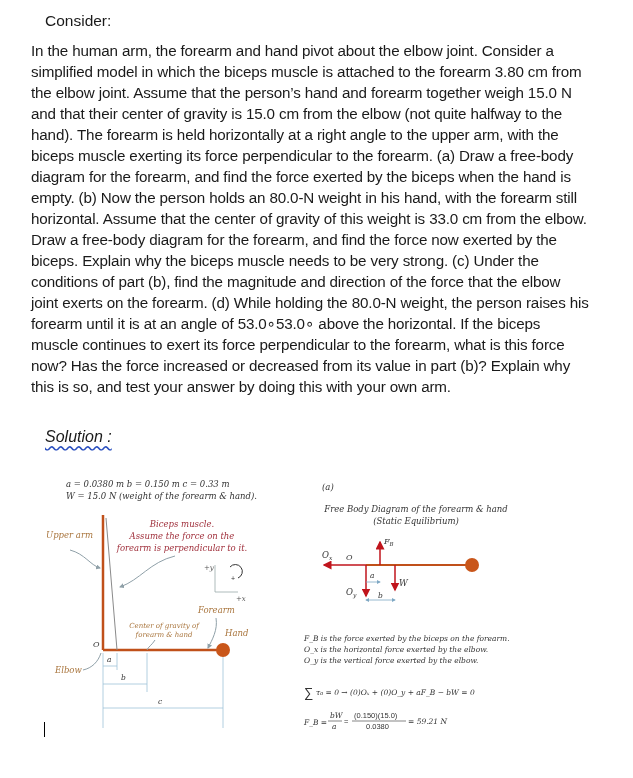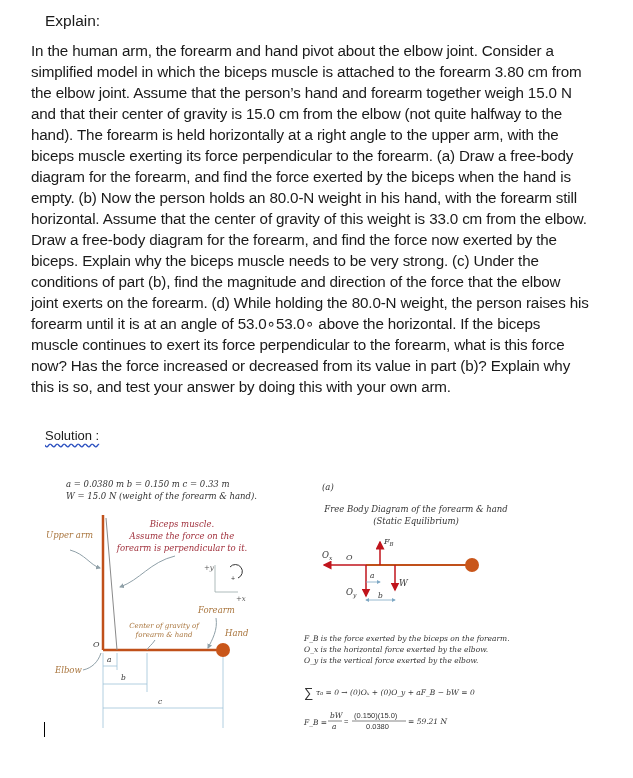--- a/index.html
+++ b/index.html
@@ -1,31 +1,31 @@
 <!DOCTYPE html>
 <html><head>
 <meta charset="utf-8">
 <style>
   html, body { margin: 0; padding: 0; background: #ffffff; }
   body { width: 633px; height: 778px; position: relative; overflow: hidden;
          font-family: "Liberation Sans", "DejaVu Sans", sans-serif; color: #1a1a1a; }
   .heading { position: absolute; left: 45px; top: 12px; font-size: 15.5px; }
   .para { position: absolute; left: 31px; top: 40px; width: 560px;
           font-size: 15.2px; line-height: 21px; letter-spacing: -0.15px; }
-  .solution { position: absolute; left: 45px; top: 428px; font-size: 13px;
+  .solution { position: absolute; left: 45px; top: 428px; font-size: 16px;
               text-decoration: underline; text-decoration-style: wavy;
-              text-decoration-color: #2a4fbf; text-underline-offset: 3px; }
+              text-decoration-color: #2a4fbf; text-underline-offset: 3px; font-style: italic; }
   .cursor { position: absolute; left: 44px; top: 722px; width: 1px; height: 15px; background: #000; }
   .fig { position: absolute; left: 40px; top: 470px; }
   .serif-it { font-family: "DejaVu Serif", "Liberation Serif", serif; font-style: italic; }
 </style>
 </head>
 <body>
 
-<div class="heading">Explain:</div>
+<div class="heading">Consider:</div>
 <div class="para">In the human arm, the forearm and hand pivot about the elbow joint. Consider a simplified model in which the biceps muscle is attached to the forearm 3.80 cm from the elbow joint. Assume that the person’s hand and forearm together weigh 15.0 N and that their center of gravity is 15.0 cm from the elbow (not quite halfway to the hand). The forearm is held horizontally at a right angle to the upper arm, with the biceps muscle exerting its force perpendicular to the forearm. (a) Draw a free-body diagram for the forearm, and find the force exerted by the biceps when the hand is empty. (b) Now the person holds an 80.0-N weight in his hand, with the forearm still horizontal. Assume that the center of gravity of this weight is 33.0 cm from the elbow. Draw a free-body diagram for the forearm, and find the force now exerted by the biceps. Explain why the biceps muscle needs to be very strong. (c) Under the conditions of part (b), find the magnitude and direction of the force that the elbow joint exerts on the forearm. (d) While holding the 80.0-N weight, the person raises his forearm until it is at an angle of 53.0∘53.0∘ above the horizontal. If the biceps muscle continues to exert its force perpendicular to the forearm, what is this force now? Has the force increased or decreased from its value in part (b)? Explain why this is so, and test your answer by doing this with your own arm.</div>
 <div class="solution">Solution :</div>
 <div class="cursor"></div>
 
 <svg class="fig" width="540" height="280" viewBox="0 0 540 280">
   <defs>
     <marker id="arR" markerWidth="6" markerHeight="6" refX="5" refY="3" orient="auto">
         <path d="M0,0 L6,3 L0,6 z" fill="#c0141c"></path>
       </marker>
     <marker id="arD" markerWidth="5" markerHeight="5" refX="4" refY="2.5" orient="auto">

